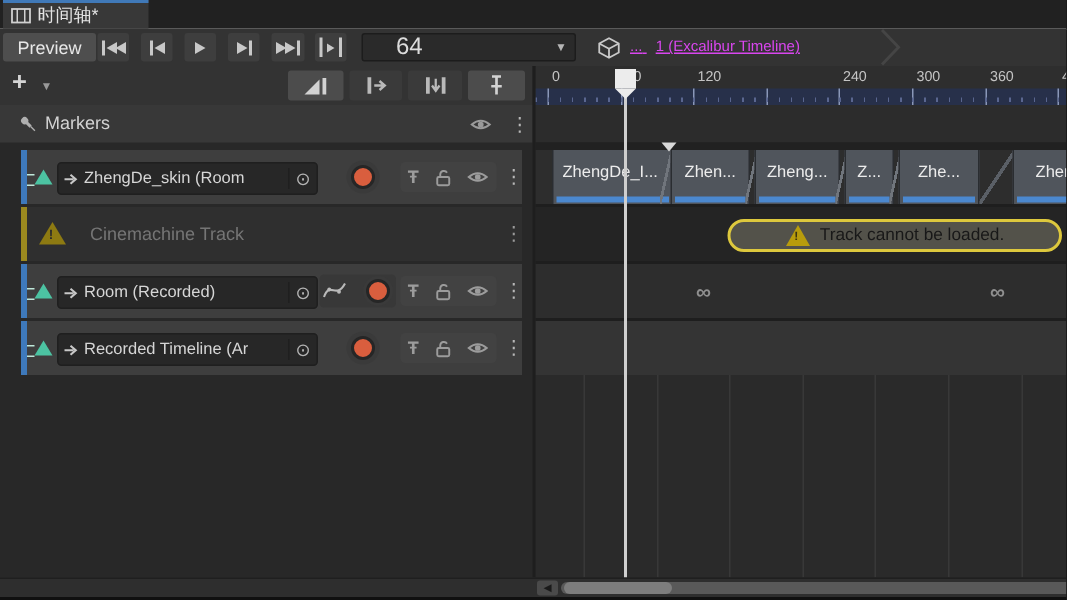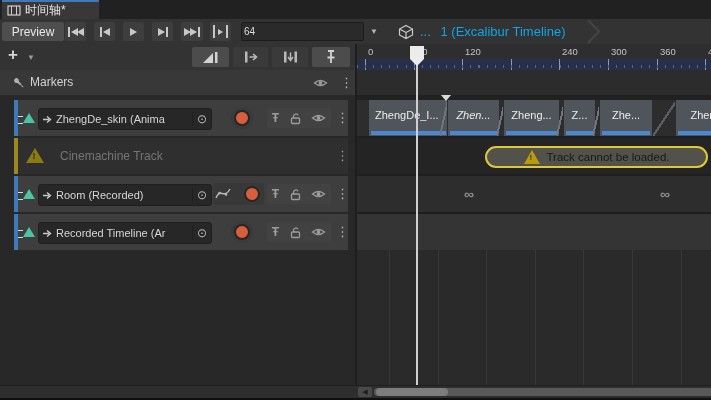--- a/index.html
+++ b/index.html
@@ -18,25 +18,25 @@
         display:flex;align-items:center;justify-content:center;gap:1px;}
   .preview{left:2px;width:62px;background:#4e4e4e;color:#e8e8e8;font-size:12px;}
   .tri{width:0;height:0;border-top:4.5px solid transparent;border-bottom:4.5px solid transparent;}
   .tri.r{border-left:7px solid #c8c8c8;}
   .tri.l{border-right:7px solid #c8c8c8;}
   .tri.sm.r{border-top-width:3.5px;border-bottom-width:3.5px;border-left-width:5px;}
   .vbar{width:2px;height:10px;background:#c8c8c8;}
   .bracket{height:13px;border-left:2px solid #c8c8c8;border-right:2px solid #c8c8c8;
            display:flex;align-items:center;padding:0 3px;}
   .framefield{left:241px;top:3px;width:119px;height:17px;background:#2a2a2a;border:1px solid #1c1c1c;
-              border-radius:2px;color:#dcdcdc;font-size:10px;line-height:17px;padding-left:2px;}
+              border-radius:2px;color:#dcdcdc;font-size:16px;line-height:17px;padding-left:22px;}
   .fcaret{left:364px;top:3px;width:20px;height:19px;display:flex;align-items:center;justify-content:center;
           color:#b5b5b5;font-size:8px;}
   .bc-cube{left:398px;top:5px;}
-  .bc-text{left:420px;top:0;height:25px;line-height:25px;color:#0ea5e9;font-size:13px;}
+  .bc-text{left:420px;top:0;height:25px;line-height:25px;color:#d946ef;font-size:10px;text-decoration:underline;}
   .bc-chev{left:586px;top:0;}
 
   
   .toolbar2{left:0;top:44px;width:355px;height:26px;background:#333333;border-bottom:1px solid #242424;}
   .plus{left:8px;top:1px;color:#d4d4d4;font-size:17px;font-weight:bold;}
   .plus-caret{left:27px;top:9px;color:#999;font-size:8px;}
   .editbtn{position:absolute;top:3px;height:20px;border-radius:2px;background:#3a3a3a;
            display:flex;align-items:center;justify-content:center;}
   .editbtn.active{background:#4c4c4c;}
 
@@ -261,21 +261,21 @@
   <div class="th" style="top:100px;">
     <div class="swatch" style="background:#3e79bb;"></div>
     <div class="mlines"></div>
     <div class="tri-teal"></div>
     <div class="objfield">
       <span style="padding-left:3px;">
         <svg width="11" height="11" viewBox="0 0 11 11">
           <path d="M1 5.5 H7 M5 2.5 L8.5 5.5 L5 8.5" fill="none" stroke="#c8c8c8" stroke-width="1.4"></path>
         </svg>
       </span>
-      <span class="nm">ZhengDe_skin (Anima</span>
+      <span class="nm">ZhengDe_skin (Room</span>
       <span class="pick">⊙</span>
     </div>
     <div class="recbtn">
         <div class="recdot"></div>
       </div>
     <div class="iconstrip">
       <span class="pinglyph">Ŧ</span>
       <span>
         <svg width="13" height="13" viewBox="0 0 13 13">
           <rect x="2.5" y="6" width="8" height="5.5" rx="1" fill="none" stroke="#9c9c9c" stroke-width="1.3"></rect>
@@ -404,21 +404,21 @@
     </div>
 
     <div class="mc"></div>
     <div class="gaprow" style="top:51px;height:5px;background:#212121;"></div>
 
     <div class="row1">
       <div class="clip first" style="left:11px;width:73px;">
         <span>ZhengDe_I...</span>
       </div>
       <div class="diag" style="left:83px;"></div>
-      <div class="clip" style="left:90px;width:51px;font-style:italic;">
+      <div class="clip" style="left:90px;width:51px;">
         <span>Zhen...</span>
       </div>
       <div class="diag" style="left:140px;"></div>
       <div class="clip" style="left:146px;width:55px;">
         <span>Zheng...</span>
       </div>
       <div class="diag" style="left:200px;"></div>
       <div class="clip" style="left:206px;width:31px;">
         <span>Z...</span>
       </div>

